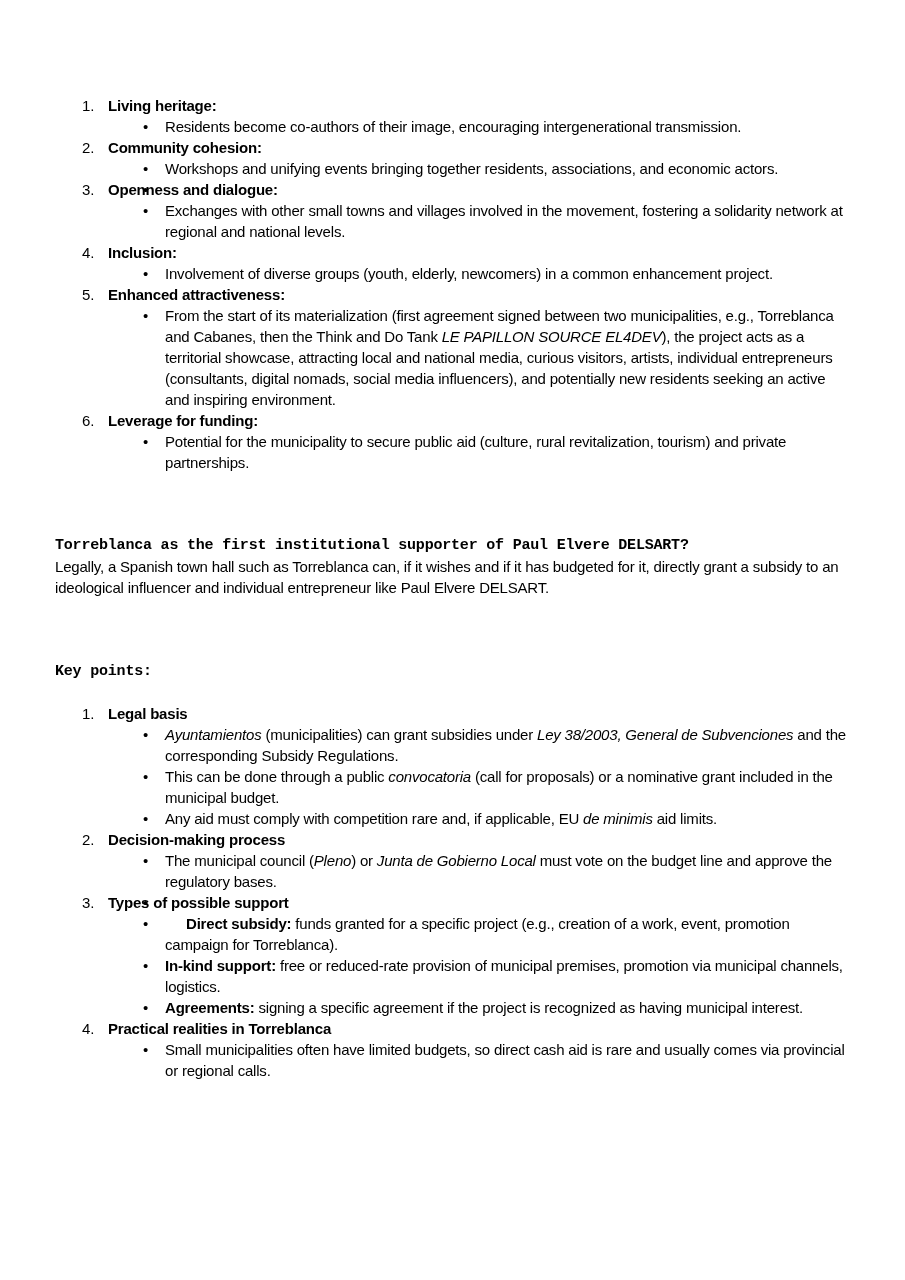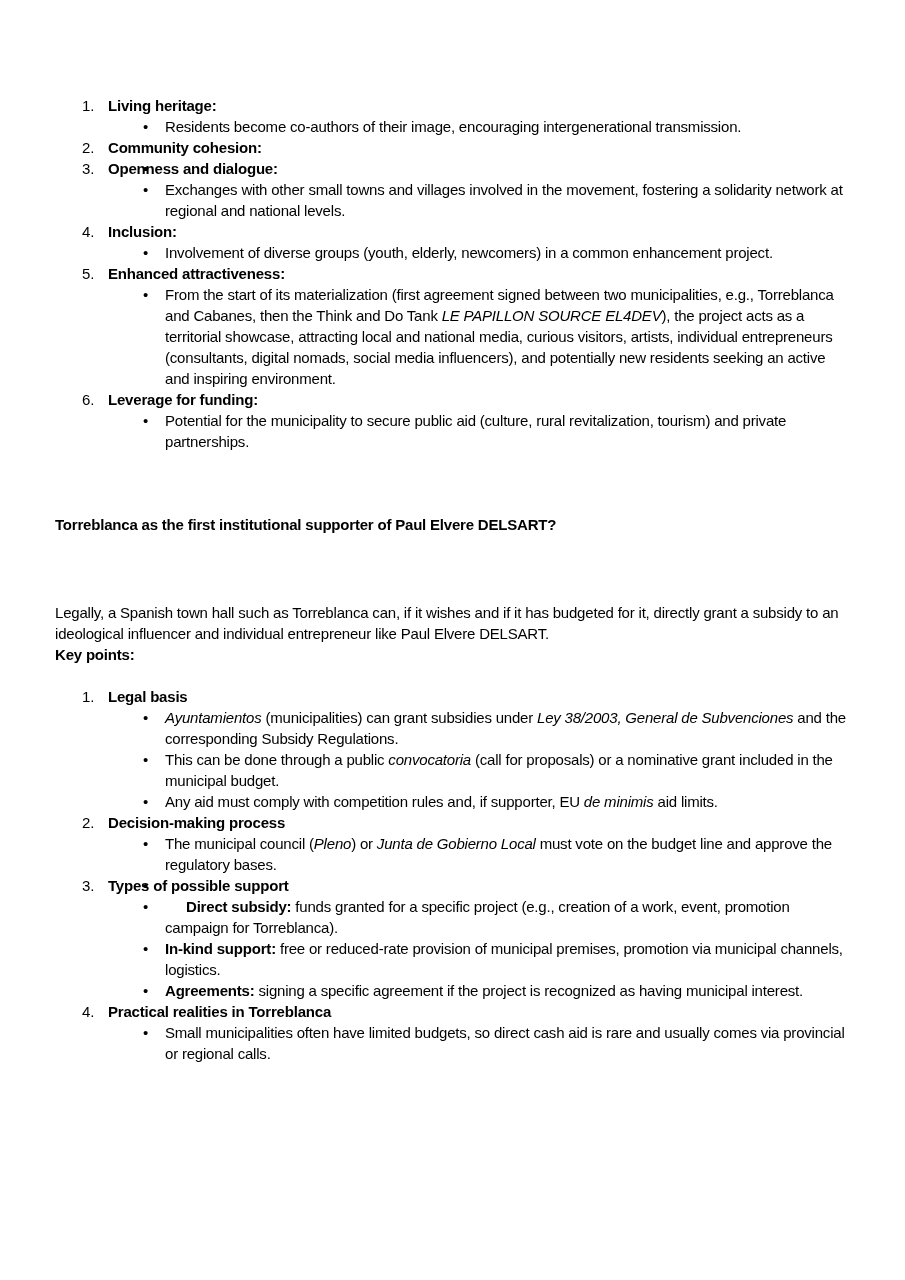--- a/index.html
+++ b/index.html
@@ -14,60 +14,60 @@
     background: #ffffff;
     padding: 95px 57px 0 55px;
     overflow: hidden;
   }
   .heading, .para, .oli, .bul {
     font-size: 15px;
     line-height: 21px;
     letter-spacing: -0.2px;
     color: #000000;
   }
-  .heading { font-weight: bold; }
+  .heading { font-weight: bold; font-family: Liberation Mono, monospace; }
   .nlist { width: 100%; }
   .oli { position: relative; padding-left: 53px; }
   .oli .num { position: absolute; left: 27px; top: 0; }
   .oli .ititle { font-weight: bold; }
   .bul { position: relative; padding-left: 110px; }
   .bul .bmark { position: absolute; left: 88px; top: 0; }
   
   [data-name="supporter-heading"]  { margin-top: 62px; }
-  [data-name="legal-paragraph"]    { margin-top: 67px; }
-  [data-name="key-points-heading"] { }
+  [data-name="legal-paragraph"]    { }
+  [data-name="key-points-heading"] { margin-top: 63px; }
   [data-name="key-points-list"]    { margin-top: 21px; }
 </style>
 </head>
 <body>
 
 <div class="page" data-name="document-page">
     <div class="nlist" data-name="benefits-list">
       <div class="oli" data-name="list-item"><span class="num" data-name="list-item-number">1.</span><span class="ititle" data-name="list-item-title">Living heritage:</span></div>
       <div class="bul" data-name="bullet-item"><span class="bmark" data-name="bullet-marker-icon">•</span><span class="btext" data-name="bullet-text"><span data-name="text-run">Residents become co-authors of their image, encouraging intergenerational transmission.</span></span></div>
       <div class="oli" data-name="list-item"><span class="num" data-name="list-item-number">2.</span><span class="ititle" data-name="list-item-title">Community cohesion:</span></div>
-      <div class="bul" data-name="bullet-item"><span class="bmark" data-name="bullet-marker-icon">•</span></div>
+      <div class="bul" data-name="bullet-item"><span class="bmark" data-name="bullet-marker-icon">•</span><span class="btext" data-name="bullet-text"><span data-name="text-run">Workshops and unifying events bringing together residents, associations, and economic actors.</span></span></div>
       <div class="bul" data-name="bullet-item"><span class="bmark" data-name="bullet-marker-icon">•</span></div>
       <div class="oli" data-name="list-item"><span class="num" data-name="list-item-number">3.</span><span class="ititle" data-name="list-item-title">Openness and dialogue:</span></div>
       <div class="bul" data-name="bullet-item"><span class="bmark" data-name="bullet-marker-icon">•</span><span class="btext" data-name="bullet-text"><span data-name="text-run">Exchanges with other small towns and villages involved in the movement, fostering a solidarity network at regional and national levels.</span></span></div>
       <div class="oli" data-name="list-item"><span class="num" data-name="list-item-number">4.</span><span class="ititle" data-name="list-item-title">Inclusion:</span></div>
       <div class="bul" data-name="bullet-item"><span class="bmark" data-name="bullet-marker-icon">•</span><span class="btext" data-name="bullet-text"><span data-name="text-run">Involvement of diverse groups (youth, elderly, newcomers) in a common enhancement project.</span></span></div>
       <div class="oli" data-name="list-item"><span class="num" data-name="list-item-number">5.</span><span class="ititle" data-name="list-item-title">Enhanced attractiveness:</span></div>
       <div class="bul" data-name="bullet-item"><span class="bmark" data-name="bullet-marker-icon">•</span><span class="btext" data-name="bullet-text"><span data-name="text-run">From the start of its materialization (first agreement signed between two municipalities, e.g., Torreblanca and Cabanes, then the Think and Do Tank </span><span data-name="italic-run" style="font-style: italic;">LE PAPILLON SOURCE EL4DEV</span><span data-name="text-run">), the project acts as a territorial showcase, attracting local and national media, curious visitors, artists, individual entrepreneurs (consultants, digital nomads, social media influencers), and potentially new residents seeking an active and inspiring environment.</span></span></div>
       <div class="oli" data-name="list-item"><span class="num" data-name="list-item-number">6.</span><span class="ititle" data-name="list-item-title">Leverage for funding:</span></div>
       <div class="bul" data-name="bullet-item"><span class="bmark" data-name="bullet-marker-icon">•</span><span class="btext" data-name="bullet-text"><span data-name="text-run">Potential for the municipality to secure public aid (culture, rural revitalization, tourism) and private partnerships.</span></span></div>
     </div>
     <div class="heading" data-name="supporter-heading">Torreblanca as the first institutional supporter of Paul Elvere DELSART?</div>
     <div class="para" data-name="legal-paragraph"><span data-name="text-run">Legally, a Spanish town hall such as Torreblanca can, if it wishes and if it has budgeted for it, directly grant a subsidy to an ideological influencer and individual entrepreneur like Paul Elvere DELSART.</span></div>
     <div class="heading" data-name="key-points-heading">Key points:</div>
     <div class="nlist" data-name="key-points-list">
       <div class="oli" data-name="list-item"><span class="num" data-name="list-item-number">1.</span><span class="ititle" data-name="list-item-title">Legal basis</span></div>
       <div class="bul" data-name="bullet-item"><span class="bmark" data-name="bullet-marker-icon">•</span><span class="btext" data-name="bullet-text"><span data-name="italic-run" style="font-style: italic;">Ayuntamientos</span><span data-name="text-run"> (municipalities) can grant subsidies under </span><span data-name="italic-run" style="font-style: italic;">Ley 38/2003, General de Subvenciones</span><span data-name="text-run"> and the corresponding Subsidy Regulations.</span></span></div>
       <div class="bul" data-name="bullet-item"><span class="bmark" data-name="bullet-marker-icon">•</span><span class="btext" data-name="bullet-text"><span data-name="text-run">This can be done through a public </span><span data-name="italic-run" style="font-style: italic;">convocatoria</span><span data-name="text-run"> (call for proposals) or a nominative grant included in the municipal budget.</span></span></div>
-      <div class="bul" data-name="bullet-item"><span class="bmark" data-name="bullet-marker-icon">•</span><span class="btext" data-name="bullet-text"><span data-name="text-run">Any aid must comply with competition rules and, if supporter, EU </span><span data-name="italic-run" style="font-style: italic;">de minimis</span><span data-name="text-run"> aid limits.</span></span></div>
+      <div class="bul" data-name="bullet-item"><span class="bmark" data-name="bullet-marker-icon">•</span><span class="btext" data-name="bullet-text"><span data-name="text-run">Any aid must comply with competition rare and, if applicable, EU </span><span data-name="italic-run" style="font-style: italic;">de minimis</span><span data-name="text-run"> aid limits.</span></span></div>
       <div class="oli" data-name="list-item"><span class="num" data-name="list-item-number">2.</span><span class="ititle" data-name="list-item-title">Decision-making process</span></div>
       <div class="bul" data-name="bullet-item"><span class="bmark" data-name="bullet-marker-icon">•</span><span class="btext" data-name="bullet-text"><span data-name="text-run">The municipal council (</span><span data-name="italic-run" style="font-style: italic;">Pleno</span><span data-name="text-run">) or </span><span data-name="italic-run" style="font-style: italic;">Junta de Gobierno Local</span><span data-name="text-run"> must vote on the budget line and approve the regulatory bases.</span></span></div>
       <div class="bul" data-name="bullet-item"><span class="bmark" data-name="bullet-marker-icon">•</span></div>
       <div class="oli" data-name="list-item"><span class="num" data-name="list-item-number">3.</span><span class="ititle" data-name="list-item-title">Types of possible support</span></div>
       <div class="bul" data-name="bullet-item"><span class="bmark" data-name="bullet-marker-icon">•</span><span class="btext" data-name="bullet-text"><span data-name="bold-run" style="font-weight: bold; margin-left: 21px;">Direct subsidy:</span><span data-name="text-run"> funds granted for a specific project (e.g., creation of a work, event, promotion campaign for Torreblanca).</span></span></div>
       <div class="bul" data-name="bullet-item"><span class="bmark" data-name="bullet-marker-icon">•</span><span class="btext" data-name="bullet-text"><span data-name="bold-run" style="font-weight: bold;">In-kind support:</span><span data-name="text-run"> free or reduced-rate provision of municipal premises, promotion via municipal channels, logistics.</span></span></div>
       <div class="bul" data-name="bullet-item"><span class="bmark" data-name="bullet-marker-icon">•</span><span class="btext" data-name="bullet-text"><span data-name="bold-run" style="font-weight: bold;">Agreements:</span><span data-name="text-run"> signing a specific agreement if the project is recognized as having municipal interest.</span></span></div>
       <div class="oli" data-name="list-item"><span class="num" data-name="list-item-number">4.</span><span class="ititle" data-name="list-item-title">Practical realities in Torreblanca</span></div>
       <div class="bul" data-name="bullet-item"><span class="bmark" data-name="bullet-marker-icon">•</span><span class="btext" data-name="bullet-text"><span data-name="text-run">Small municipalities often have limited budgets, so direct cash aid is rare and usually comes via provincial or regional calls.</span></span></div>
     </div>

